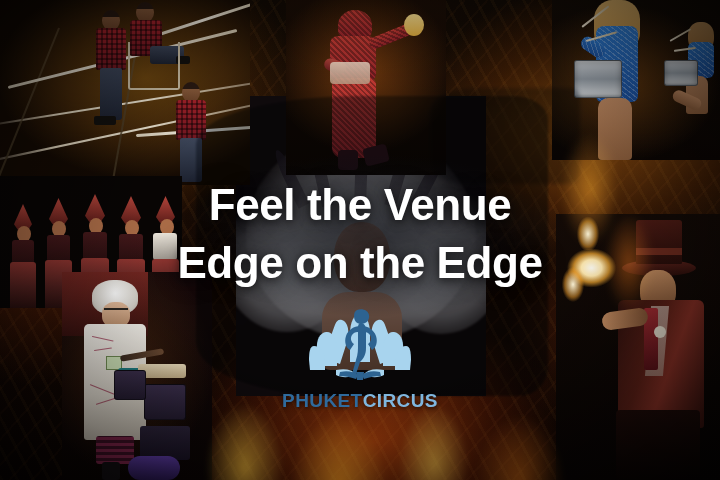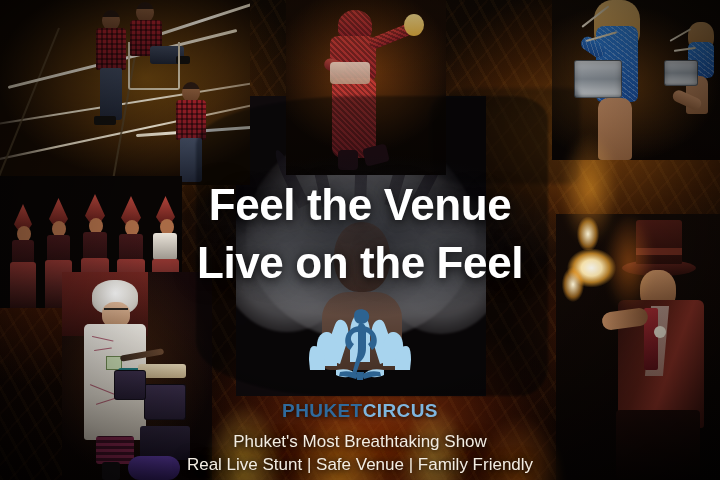--- a/index.html
+++ b/index.html
@@ -290,21 +290,21 @@
     text-shadow: 0 2px 10px rgba(0,0,0,.72), 0 0 26px rgba(0,0,0,.45);
   }
   #headline .hl-line { display: block; }
 
   #logo-block {
     left: 0; right: 0; top: 304px;
     display: flex; flex-direction: column; align-items: center;
   }
   #logo-mark { width: 108px; height: 78px; display: block; }
   #wordmark {
-    margin-top: 18px;
+    margin-top: 8px;
     font-size: 19px;
     font-weight: 700;
     letter-spacing: .4px;
     white-space: nowrap;
     text-shadow: 0 1px 4px rgba(0,0,0,.7);
   }
   #wordmark .wm-a { color: #2f6a9c; }
   #wordmark .wm-b { color: #7fb6de; }
 
   #tagline {
@@ -486,21 +486,21 @@
   </div>
 
   <div class="layer" id="flame-right"></div>
   <div class="layer" id="flame-bottom"></div>
 
   <div class="layer" id="text-scrim"></div>
   <div class="layer" id="vignette"></div>
 
   <div class="layer" id="headline">
     <span class="hl-line">Feel the Venue</span>
-    <span class="hl-line">Live on the Feel</span>
+    <span class="hl-line">Edge on the Edge</span>
   </div>
 
   <div class="layer" id="logo-block">
     <svg id="logo-mark" viewBox="0 0 108 78">
       <g fill="#a8d4ee">
         <path d="M54 10 C60 10 64 18 64 30 L64 58 L44 58 L44 30 C44 18 48 10 54 10 Z"></path>
         <path d="M36 16 C42 18 44 27 41 38 L34 60 L17 54 L25 32 C29 21 30 14 36 16 Z"></path>
         <path d="M72 16 C78 14 79 21 83 32 L91 54 L74 60 L67 38 C64 27 66 18 72 16 Z"></path>
         <path d="M20 28 C26 27 30 34 31 44 L31 62 L13 62 L11 46 C10 35 14 29 20 28 Z"></path>
         <path d="M88 28 C94 29 98 35 97 46 L95 62 L77 62 L77 44 C78 34 82 27 88 28 Z"></path>
@@ -519,18 +519,14 @@
       <g fill="#2d6391">
         <path d="M34 68 C42 66 48 68 52 71 L50 75 C44 73 39 72 33 72 Z"></path>
         <path d="M74 68 C66 66 60 68 56 71 L58 75 C64 73 69 72 75 72 Z"></path>
       </g>
     </svg>
     <div id="wordmark">
       <span class="wm-a">PHUKET</span><span class="wm-b">CIRCUS</span>
     </div>
   </div>
 
-  <div class="layer" id="tagline">
-    <span class="tg-line">Phuket's Most Breathtaking Show</span>
-    <span class="tg-line">Real Live Stunt | Safe Venue | Family Friendly</span>
-  </div>
 
 </div>
 
 </body></html>

